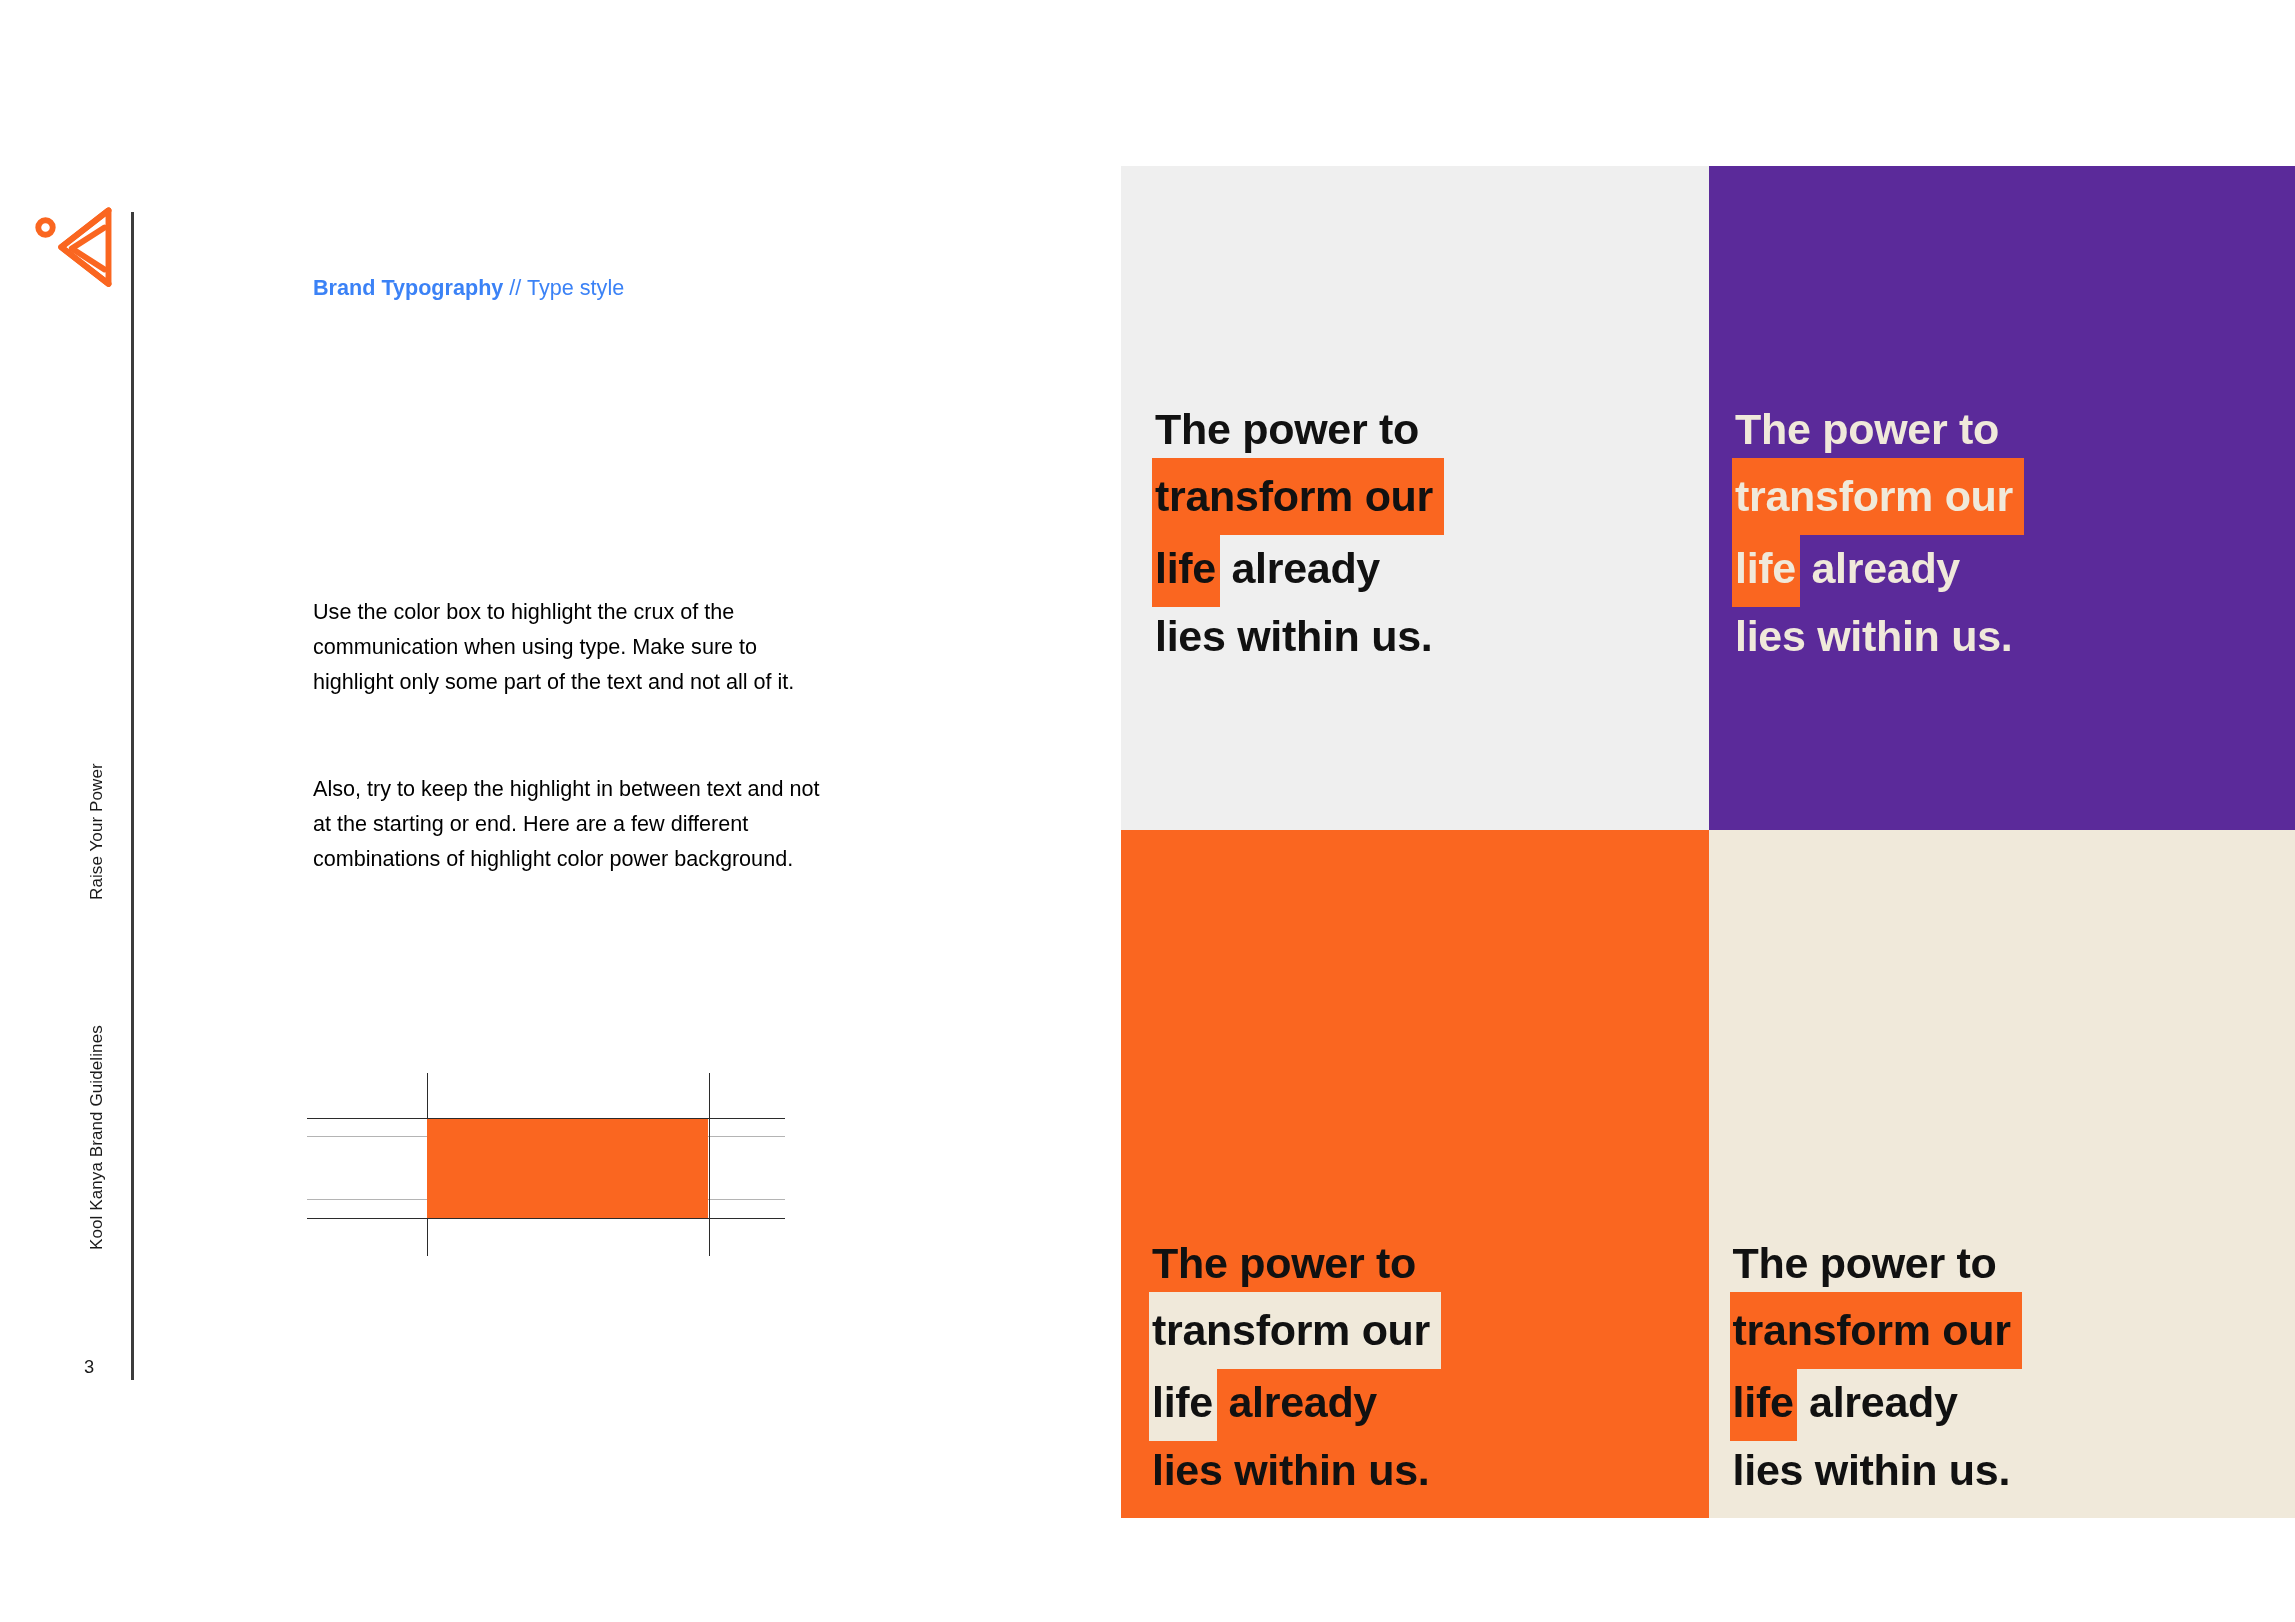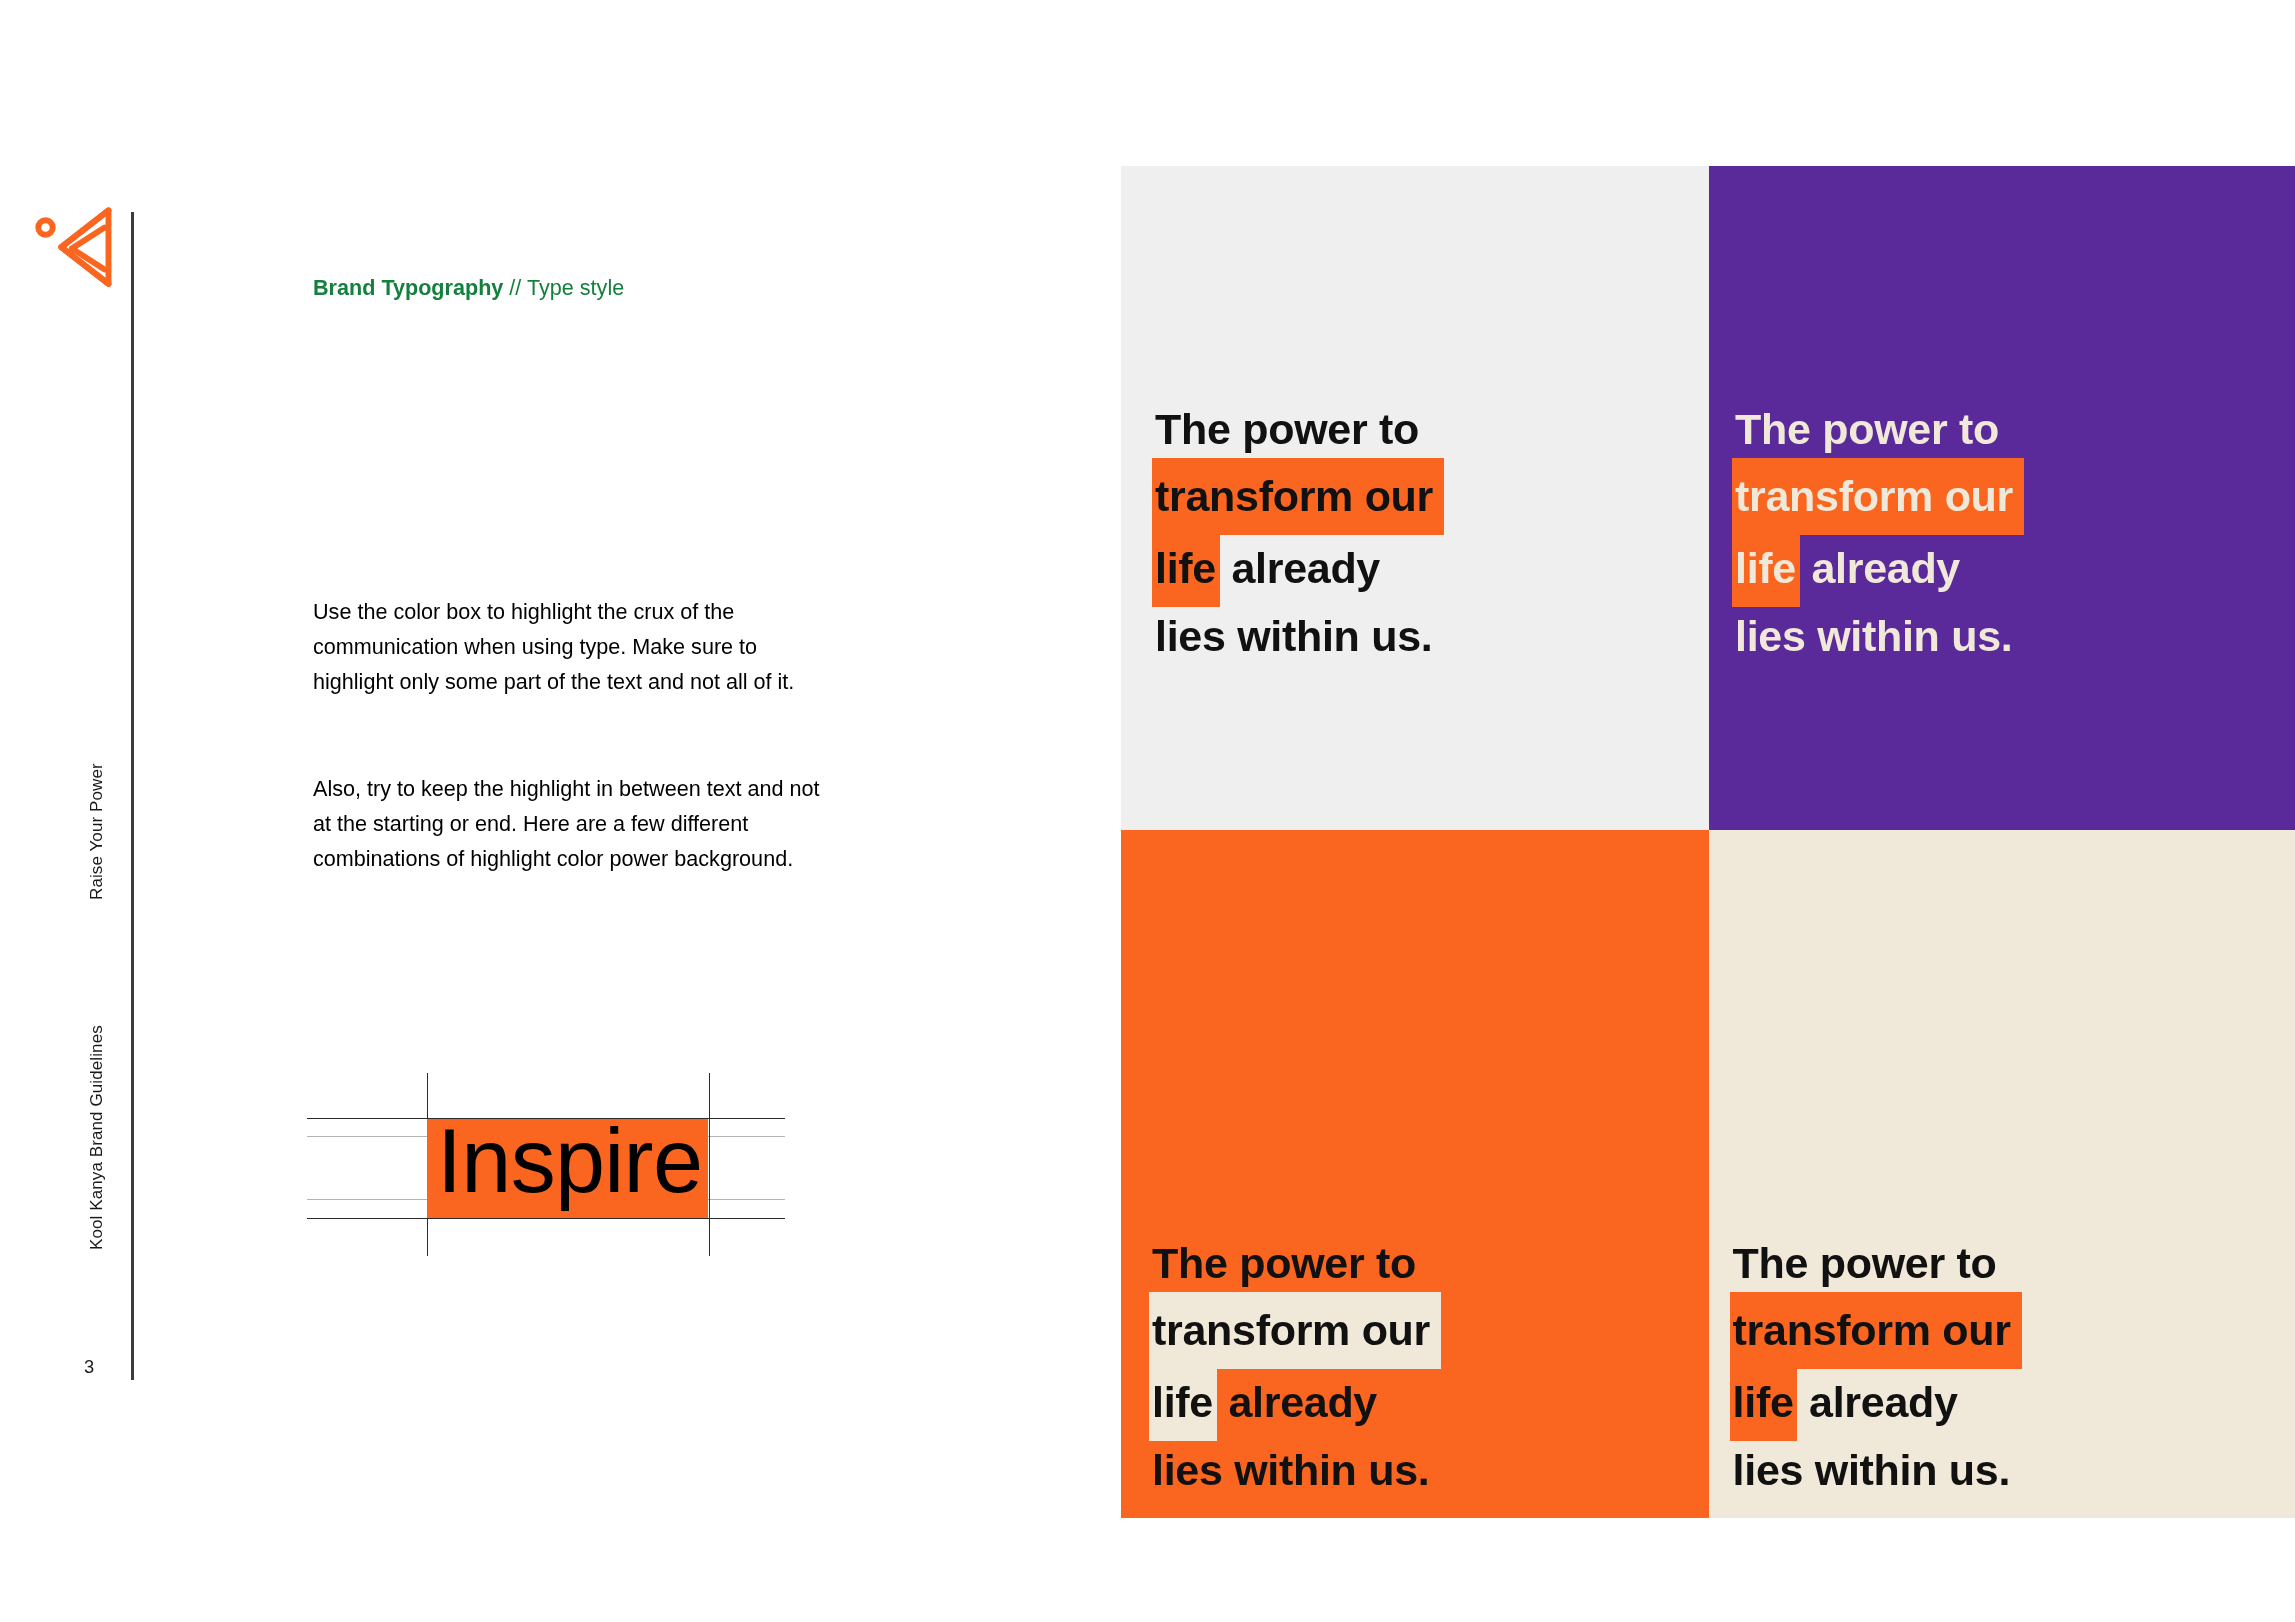--- a/index.html
+++ b/index.html
@@ -57,21 +57,21 @@
     font-size: 18.3px;
     color: #1a1a1a;
   }
 
   
   #section-header {
     position: absolute;
     left: 313px;
     top: 275px;
     font-size: 21.6px;
-    color: #15803d;
+    color: #3b82f6;
     white-space: nowrap;
   }
   #section-header .hdr-strong { font-weight: bold; }
   #section-header .hdr-sep    { font-weight: normal; }
   #section-header .hdr-light  { font-weight: normal; }
 
   .body-copy {
     position: absolute;
     left: 313px;
     width: 517px;
@@ -201,21 +201,20 @@
 <div class="body-copy" id="body-copy-2">Also, try to keep the highlight in between text and not at the starting or end. Here are a few different combinations of highlight color power background.</div>
 
 <div id="inspire-diagram">
   <div class="guide-h dark" id="guide-cap"></div>
   <div class="guide-h light" id="guide-x"></div>
   <div class="guide-h light" id="guide-base"></div>
   <div class="guide-h dark" id="guide-desc"></div>
   <div class="guide-v" id="guide-v-left"></div>
   <div class="guide-v" id="guide-v-right"></div>
   <div id="inspire-box" style="background: rgb(250, 102, 32);"></div>
-  <div id="inspire-word" style="color: rgb(0, 0, 0);">Inspire</div>
 </div>
 
 <div id="type-grid">
 
   <div class="quad" id="quad-tl" style="background: rgb(239, 239, 239);">
     <div class="quad-text" style="color: rgb(17, 17, 17);">
       <span class="ln l1"><span>The power to</span></span>
       <span class="ln l2"><span class="hl" style="background: rgb(250, 102, 32); color: rgb(17, 17, 17);">transform our</span></span>
       <span class="ln l3"><span class="hl" style="background: rgb(250, 102, 32); color: rgb(17, 17, 17);">life</span><span> already</span></span>
       <span class="ln l4"><span>lies within us.</span></span>

